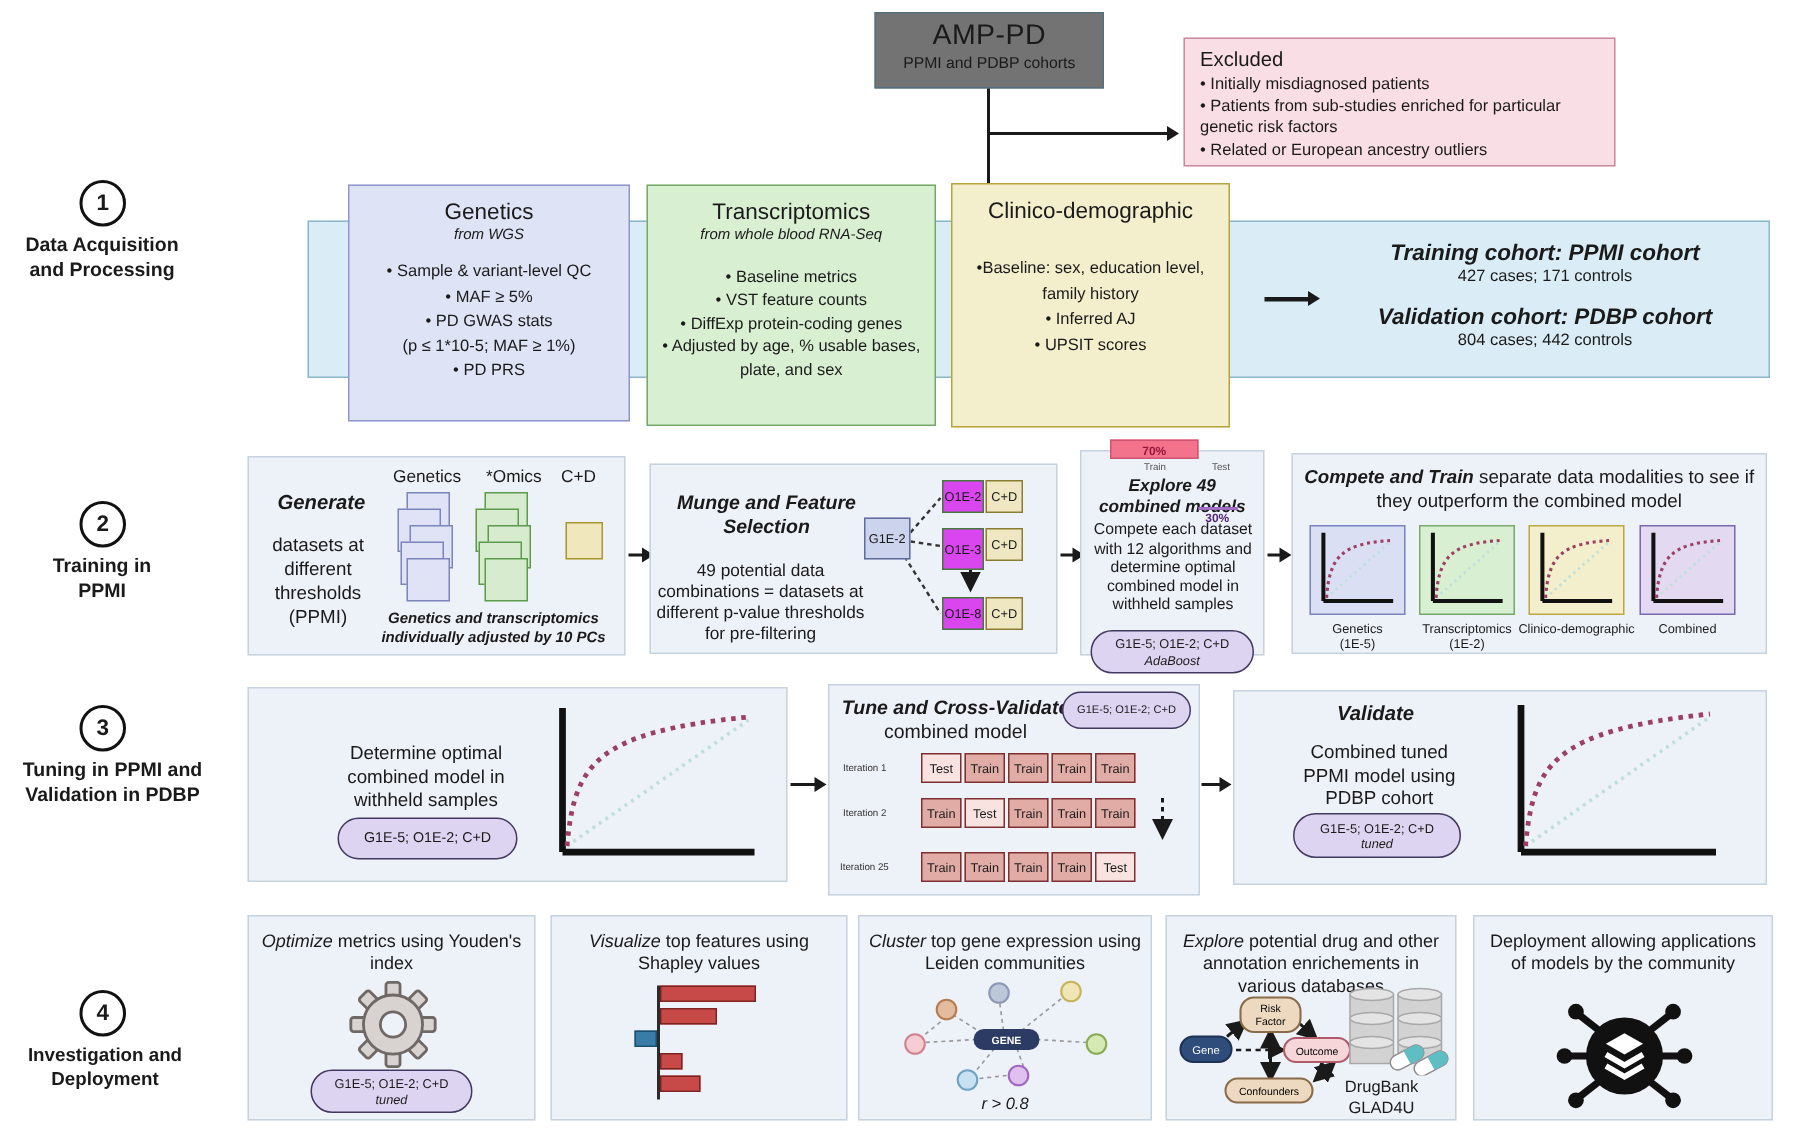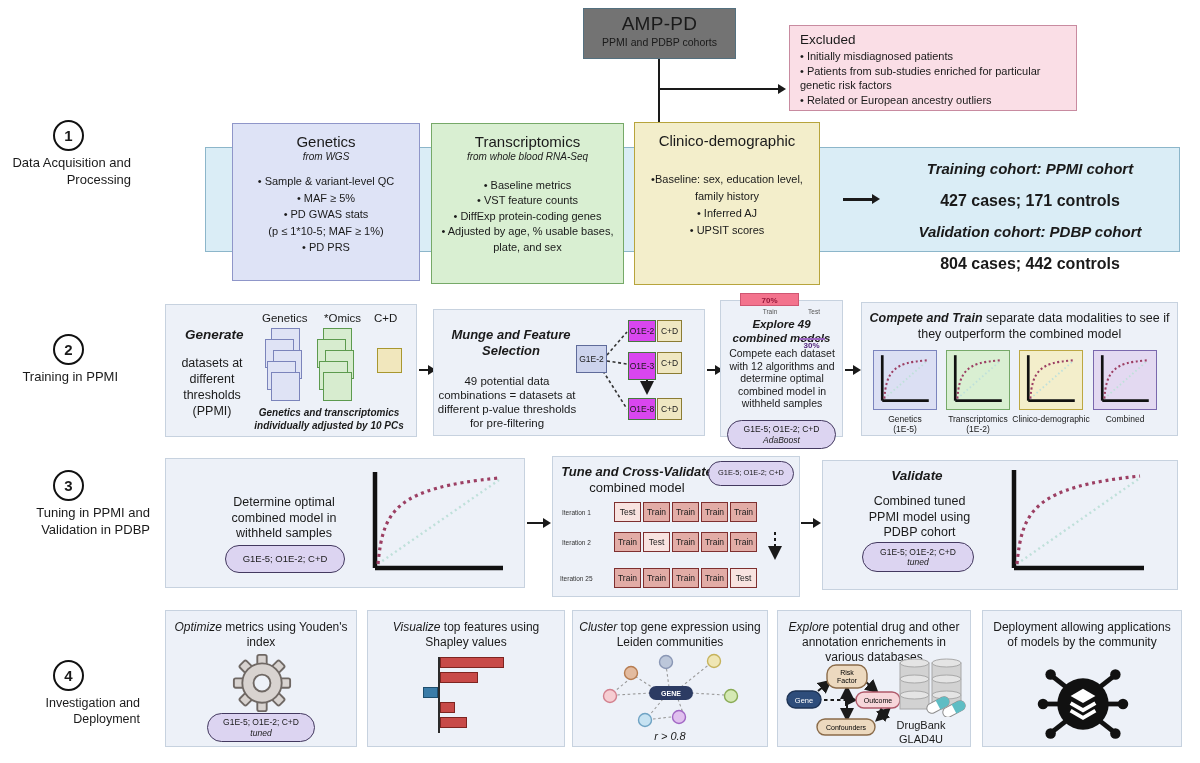--- a/index.html
+++ b/index.html
@@ -27,26 +27,26 @@
   .mod-box { position:absolute; padding-top:9px; text-align:center; }
   #gen-box { left:232px; top:123px; width:188px; height:158px; background:#dee3f6; border:1.4px solid #8f96c9; }
   #trn-box { left:431px; top:123px; width:193px; height:161px; background:#d9efd2; border:1.4px solid #76a968; }
   #cli-box { left:634px; top:122px; width:186px; height:163px; background:#f3eecb; border:1.4px solid #b7a43c; }
   .mod-box .mt { font-size:15px; }
   .mod-box .ms { font-size:10px; font-style:italic; margin-top:1px; }
   .mod-box .mb { font-size:11px; line-height:1.5; margin-top:11px; padding:0 6px; }
   #cli-box .mb { margin-top:22px; line-height:1.55; }
   #cohorts { left:885px; top:160px; width:290px; text-align:center; }
   #cohorts .ct { font-size:15px; font-weight:bold; font-style:italic; }
-  #cohorts .cc { font-size:16px; margin-top:15px;font-weight:bold; }
+  #cohorts .cc { font-size:11px; margin-top:1px; }
   #cohorts .gap { height:13px; }
 
   
   .step-circle { position:absolute; width:31px; height:31px; border:2px solid #111; border-radius:50%; text-align:center; line-height:28px; font-size:15px; font-weight:bold; background:#fff; }
-  .step-label { position:absolute; text-align:right; font-weight:normal; font-size:13px; line-height:1.3; }
+  .step-label { position:absolute; text-align:center; font-weight:bold; font-size:13px; line-height:1.3; }
 
   
   .panel { position:absolute; background:#edf1f8; border:1px solid #c7d2df; }
 
   
   #r2b1 { left:165px; top:304px; width:252px; height:133px; }
   .colhead { position:absolute; font-size:11.5px; font-weight:500; }
   .sq { position:absolute; width:29px; height:29px; border:1.4px solid; }
   .sq.blue { background:#dfe3f5; border-color:#7b84bb; }
   .sq.green { background:#d7eccf; border-color:#5c9a4e; }

